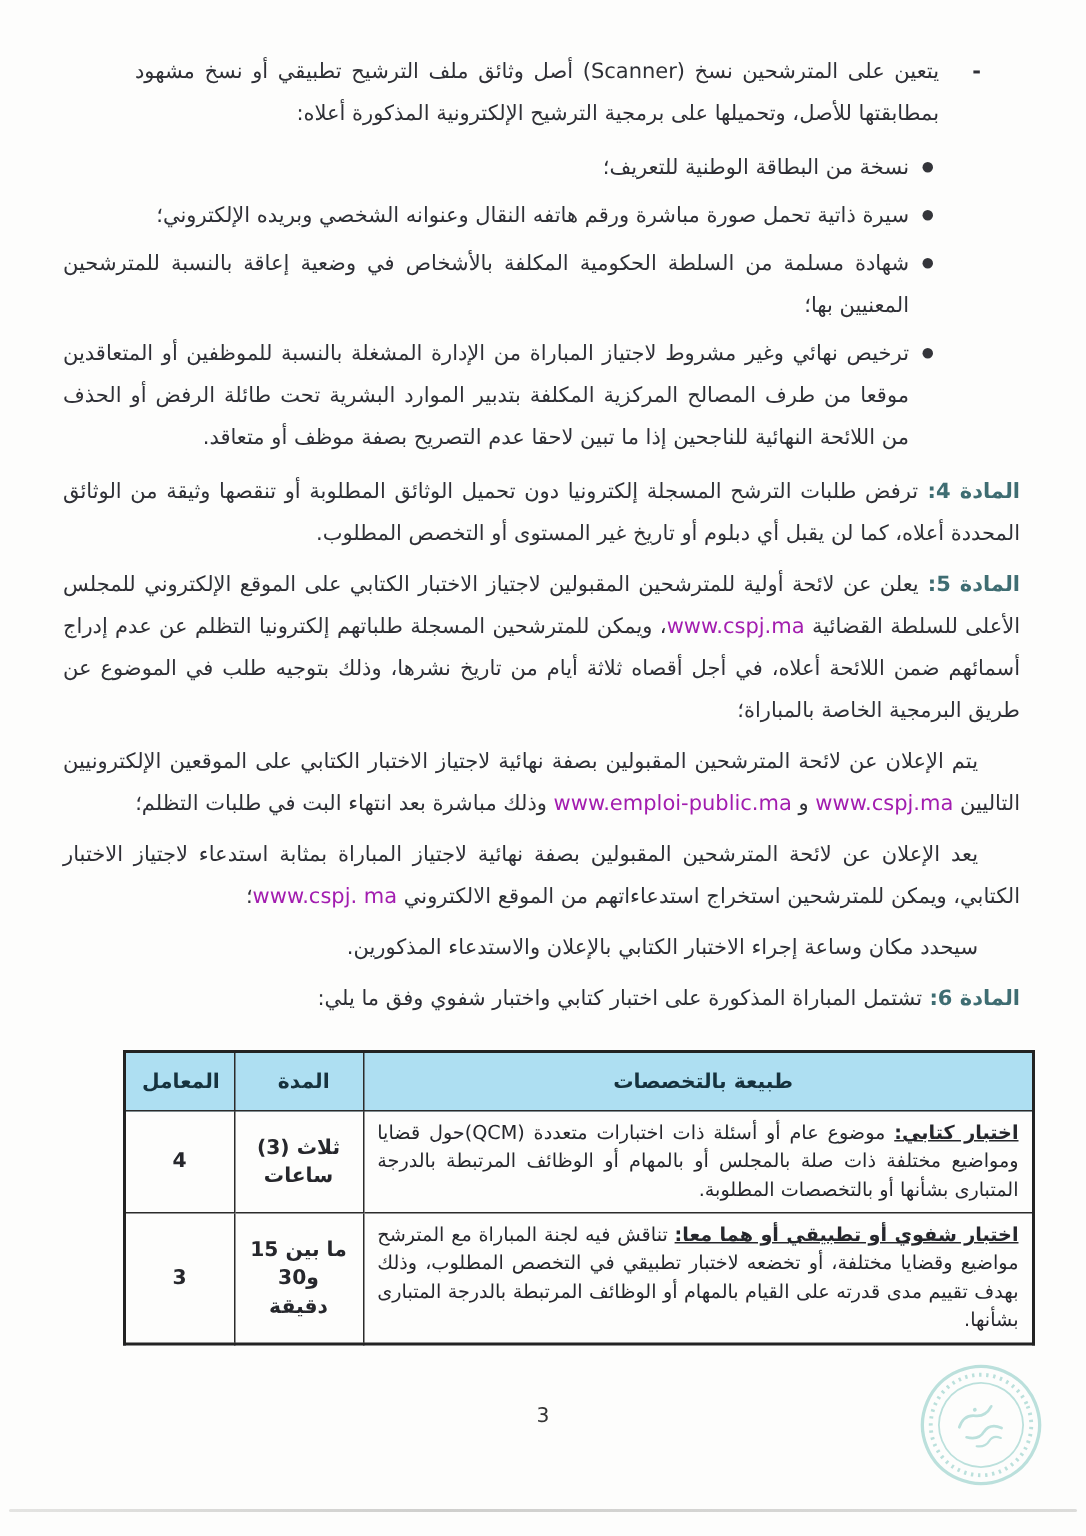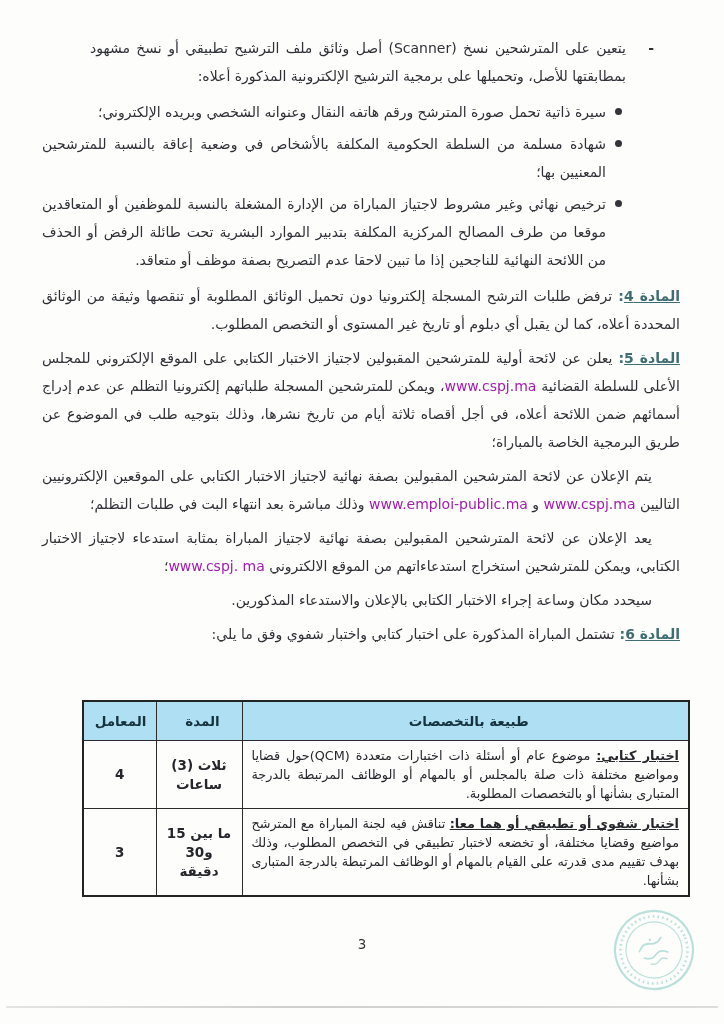--- a/index.html
+++ b/index.html
@@ -11,21 +11,21 @@
   .content{position:absolute;top:34px;right:44px;left:42px;font-size:14px;line-height:28px;text-align:justify;}
   .content p{margin:0 0 6px 0;}
   .dash-item{position:relative;padding-right:54px;margin-left:48px;margin-bottom:8px;}
   .dash-item .dash{position:absolute;right:26px;top:0;font-weight:bold;}
   ul.doc-list{list-style:none;margin:0 0 8px 0;padding:0;}
   ul.doc-list li{position:relative;padding-right:74px;margin-bottom:4px;line-height:28px;}
   ul.doc-list li .dot{
     position:absolute;right:58px;top:10px;width:7px;height:7px;border-radius:50%;
     background:#34353a;
   }
-  .article-label{color:#3f6d72;font-weight:bold;text-decoration:underline;}
+  .article-label{color:#3f6d72;font-weight:bold;}
   .article-sep{color:#3f6d72;font-weight:bold;}
   .indent{text-indent:28px;}
   a.doc-link{color:#a21caf;cursor:pointer;}
   .exam-table-wrap{position:absolute;top:700px;right:34px;width:606px;}
   table.exam{
     width:100%;border-collapse:collapse;table-layout:fixed;
     font-size:12.8px;line-height:19px;color:#26272c;
     border:2.5px solid #232323;
   }
   table.exam th,table.exam td{border:1.5px solid #2b2b2b;padding:5px 9px;vertical-align:middle;}
@@ -50,21 +50,22 @@
 <div class="sheet">
 
   <div class="content">
 
     <div class="dash-item">
       <span class="dash">-</span>
       <p>يتعين على المترشحين نسخ (Scanner) أصل وثائق ملف الترشيح تطبيقي أو نسخ مشهود بمطابقتها للأصل، وتحميلها على برمجية الترشيح الإلكترونية المذكورة أعلاه:</p>
     </div>
 
     <ul class="doc-list">
-      <li><span class="dot"></span><span>سيرة ذاتية تحمل صورة المترشح ورقم هاتفه النقال وعنوانه الشخصي وبريده الإلكتروني؛</span></li>
+      <li><span class="dot"></span><span>نسخة من البطاقة الوطنية للتعريف؛</span></li>
+      <li><span class="dot"></span><span>سيرة ذاتية تحمل صورة مباشرة ورقم هاتفه النقال وعنوانه الشخصي وبريده الإلكتروني؛</span></li>
       <li><span class="dot"></span><span>شهادة مسلمة من السلطة الحكومية المكلفة بالأشخاص في وضعية إعاقة بالنسبة للمترشحين المعنيين بها؛</span></li>
       <li><span class="dot"></span><span>ترخيص نهائي وغير مشروط لاجتياز المباراة من الإدارة المشغلة بالنسبة للموظفين أو المتعاقدين موقعا من طرف المصالح المركزية المكلفة بتدبير الموارد البشرية تحت طائلة الرفض أو الحذف من اللائحة النهائية للناجحين إذا ما تبين لاحقا عدم التصريح بصفة موظف أو متعاقد.</span></li>
     </ul>
 
     <p><span class="article-label">المادة 4</span><span class="article-sep">: </span><span>ترفض طلبات الترشح المسجلة إلكترونيا دون تحميل الوثائق المطلوبة أو تنقصها وثيقة من الوثائق المحددة أعلاه، كما لن يقبل أي دبلوم أو تاريخ غير المستوى أو التخصص المطلوب.</span></p>
 
     <p><span class="article-label">المادة 5</span><span class="article-sep">: </span><span>يعلن عن لائحة أولية للمترشحين المقبولين لاجتياز الاختبار الكتابي على الموقع الإلكتروني للمجلس الأعلى للسلطة القضائية </span><a class="doc-link">www.cspj.ma</a><span>، ويمكن للمترشحين المسجلة طلباتهم إلكترونيا التظلم عن عدم إدراج أسمائهم ضمن اللائحة أعلاه، في أجل أقصاه ثلاثة أيام من تاريخ نشرها، وذلك بتوجيه طلب في الموضوع عن طريق البرمجية الخاصة بالمباراة؛</span></p>
 
     <p class="indent"><span>يتم الإعلان عن لائحة المترشحين المقبولين بصفة نهائية لاجتياز الاختبار الكتابي على الموقعين الإلكترونيين التاليين </span><a class="doc-link">www.cspj.ma</a><span> و </span><a class="doc-link">www.emploi-public.ma</a><span> وذلك مباشرة بعد انتهاء البت في طلبات التظلم؛</span></p>
 

